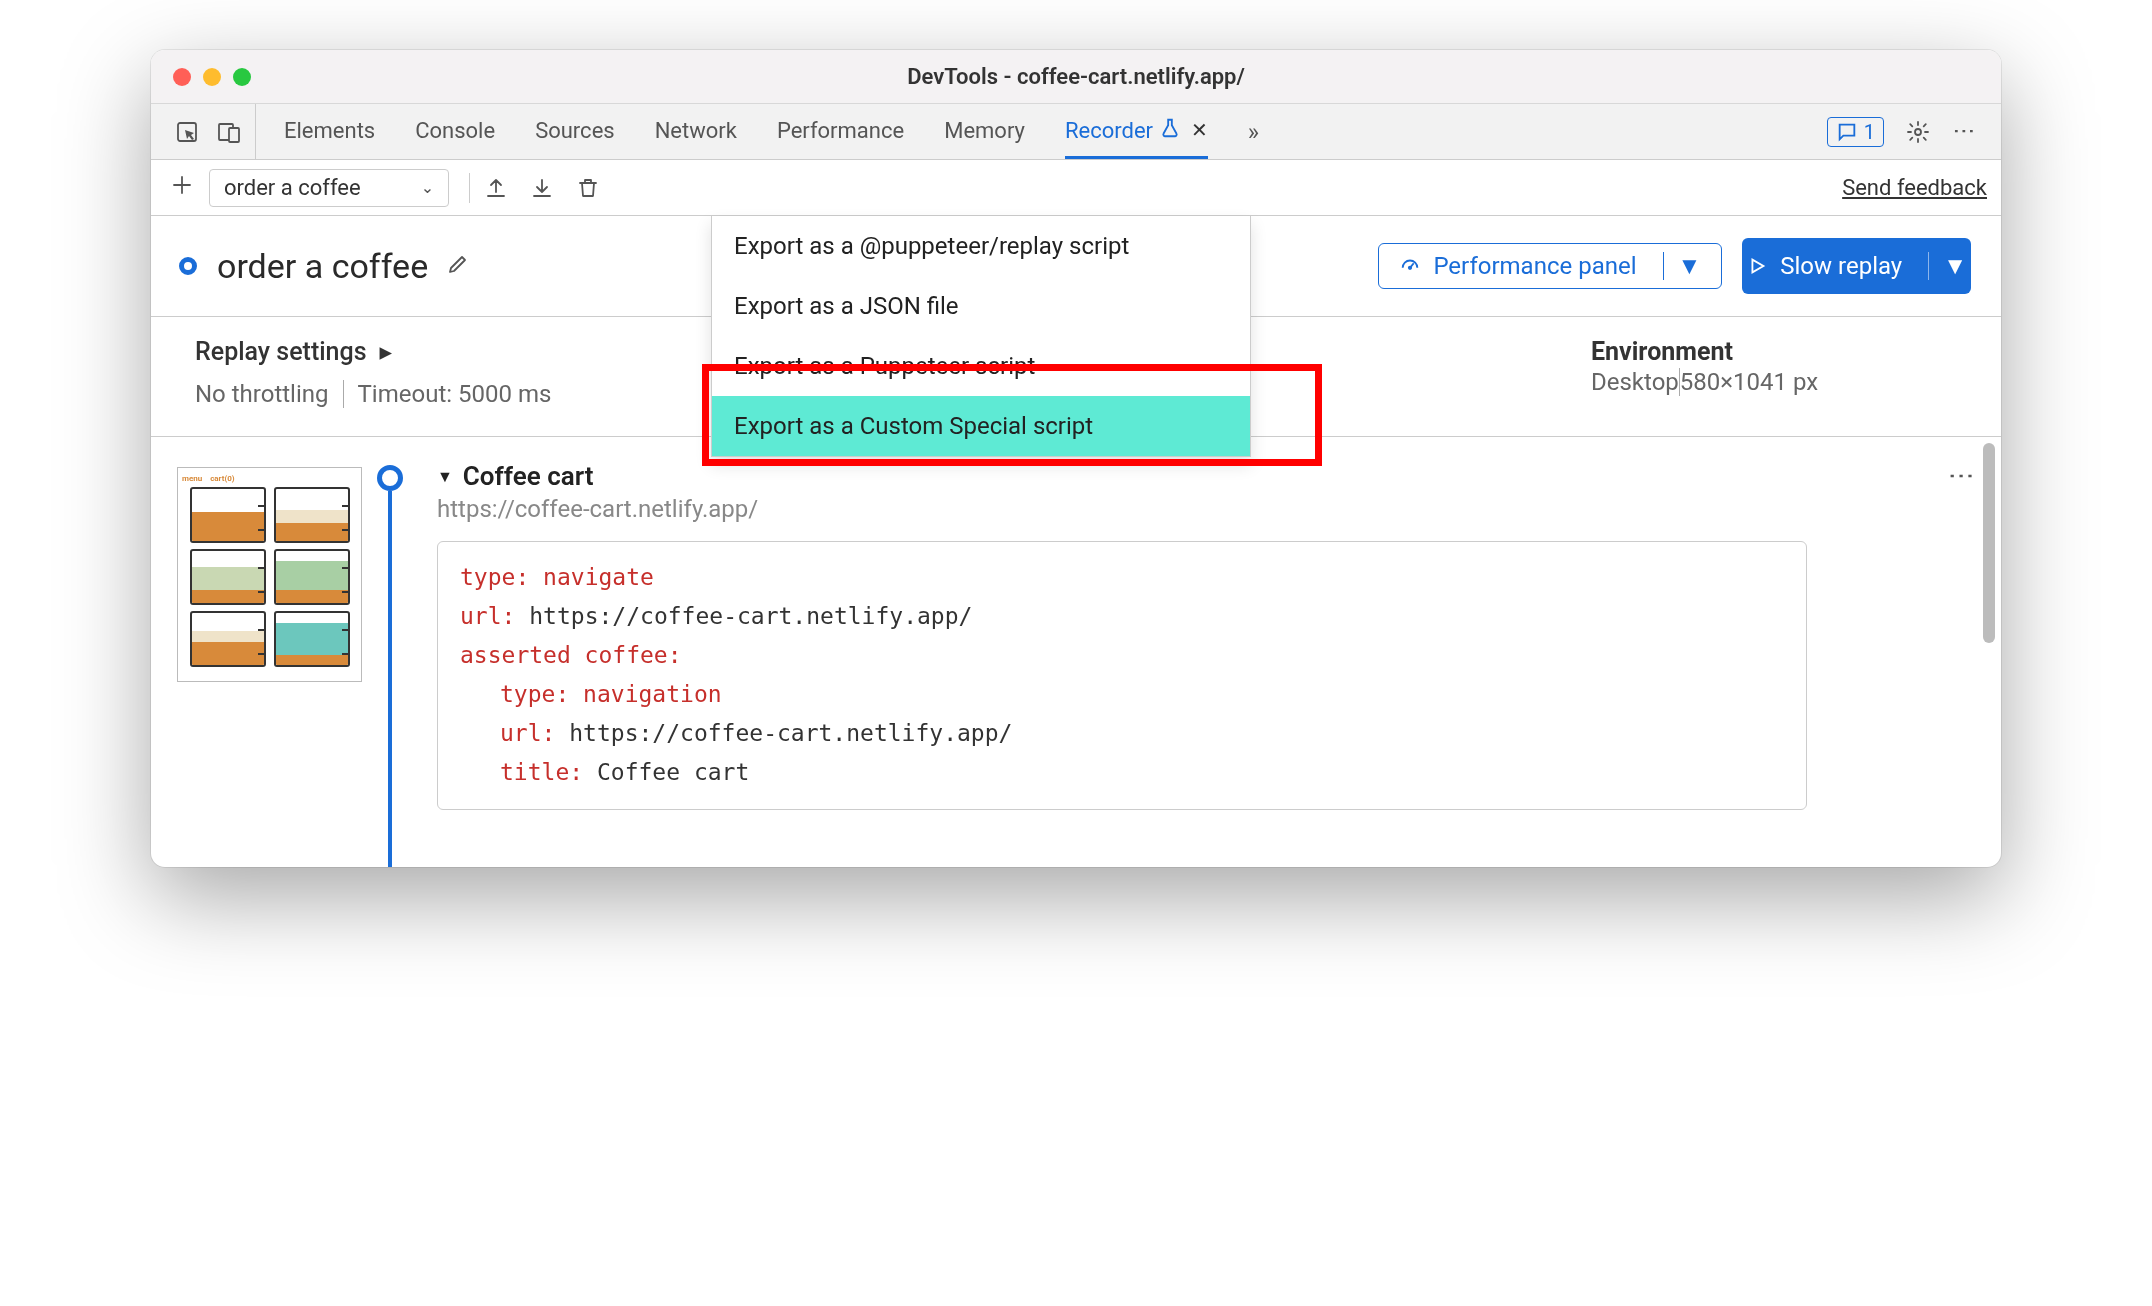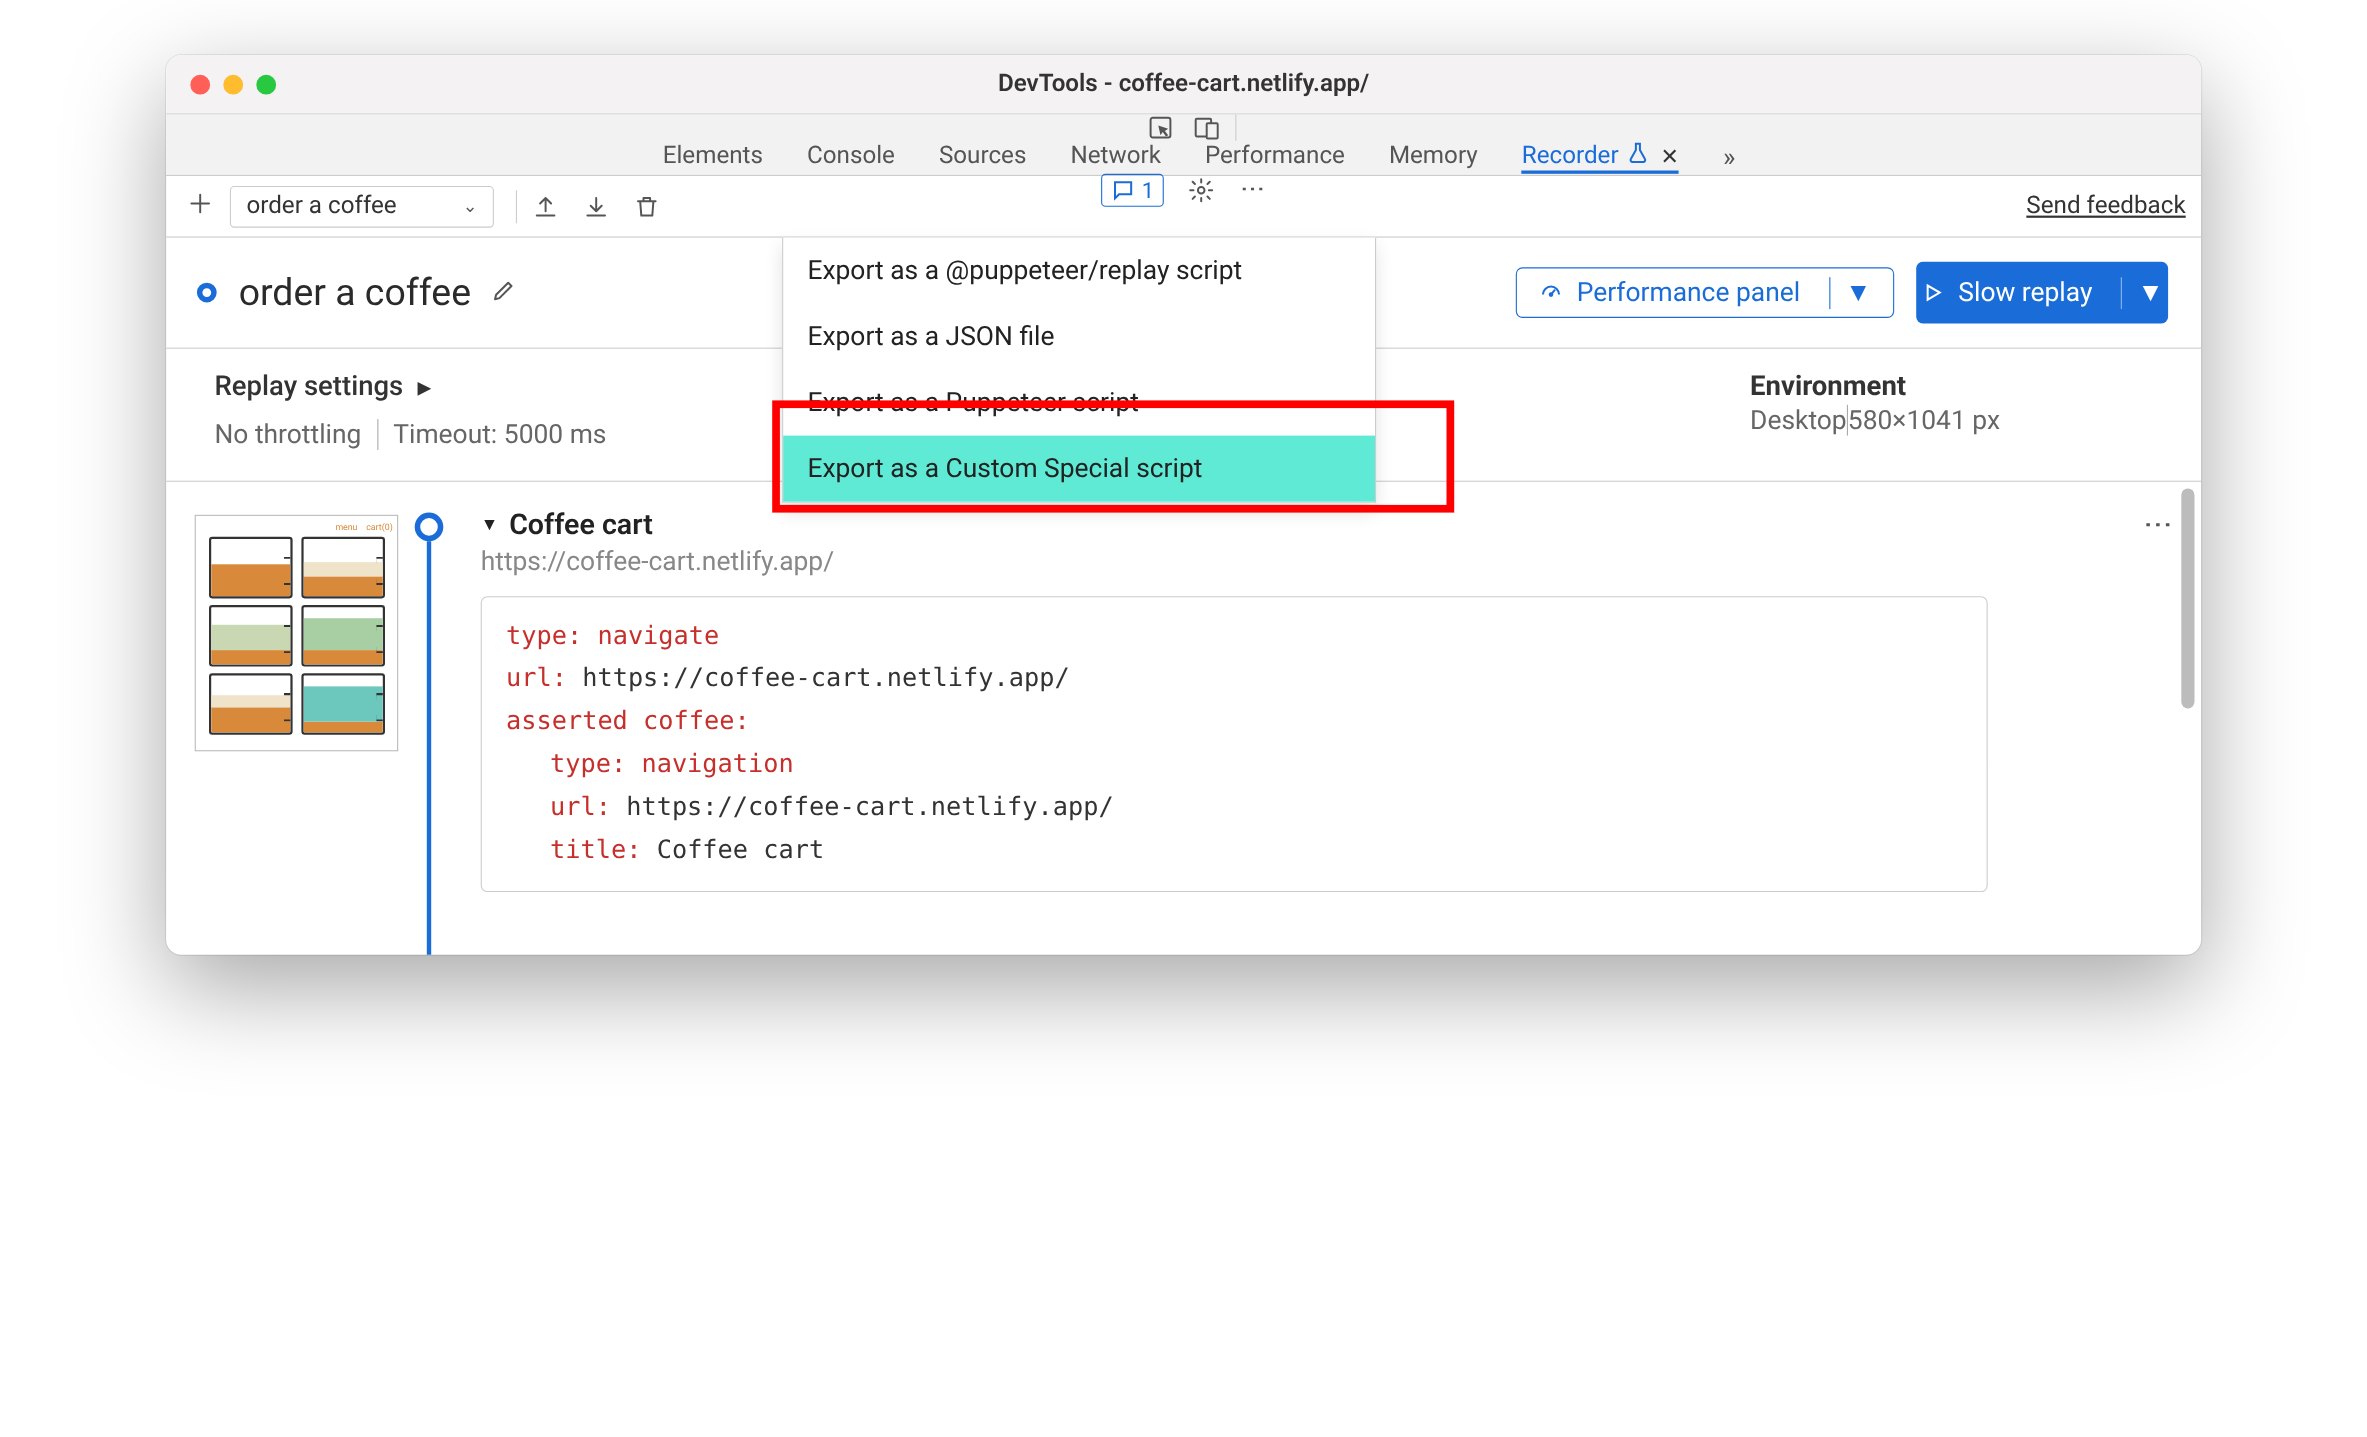--- a/index.html
+++ b/index.html
@@ -34,21 +34,20 @@
   
   
   .tabbar {
     height: 56px;
     background: #f2f2f2;
     border-bottom: 1px solid #ccc;
     display: flex; align-items: center;
     padding: 0 10px;
     font-size: 22px;
     color: #555;
-    flex-direction: column;
   }
   .tabbar .left-icons { display: flex; gap: 18px; align-items: center; padding: 0 14px; border-right: 1px solid #ccc; height: 100%; }
   .tabbar .tabs { display: flex; gap: 40px; align-items: center; height: 100%; padding-left: 28px; flex: 1; }
   .tabbar .tab { height: 100%; display: flex; align-items: center; border-bottom: 3px solid transparent; cursor: pointer; }
   .tabbar .tab.active { color: #1a6dd8; border-bottom-color: #1a6dd8; }
   .tabbar .tab .flask { margin-left: 6px; font-size: 20px; }
   .tabbar .tab .close { margin-left: 10px; font-size: 20px; color: #333; }
   .tabbar .right-icons { display: flex; align-items: center; gap: 22px; padding: 0 14px; }
   
   
@@ -347,21 +346,21 @@
         <span class="sep"></span>
         <span>580×1041 px</span>
       </div>
     </div>
   </div>
 
   <div class="content">
     <div class="scrollbar"></div>
     <div class="thumb">
       <div class="thumb-box">
-        <div style="text-align:right;font-size:8px;color:#d88a3a;margin-bottom:4px;">menu&nbsp;&nbsp;&nbsp;&nbsp;cart(0)</div>
+        <div style="text-align:left;font-size:8px;color:#d88a3a;margin-bottom:4px;font-weight:bold;">menu&nbsp;&nbsp;&nbsp;&nbsp;cart(0)</div>
         <div class="thumb-row">
           <div class="mug">
               <div class="layer" style="bottom:0;height:55%;background:#d88a3a;"></div>
             </div>
           <div class="mug">
               <div class="layer" style="bottom:0;height:35%;background:#d88a3a;"></div>
               <div class="layer" style="bottom:35%;height:25%;background:#efe3c9;"></div>
             </div>
         </div>
         <div class="thumb-row">

